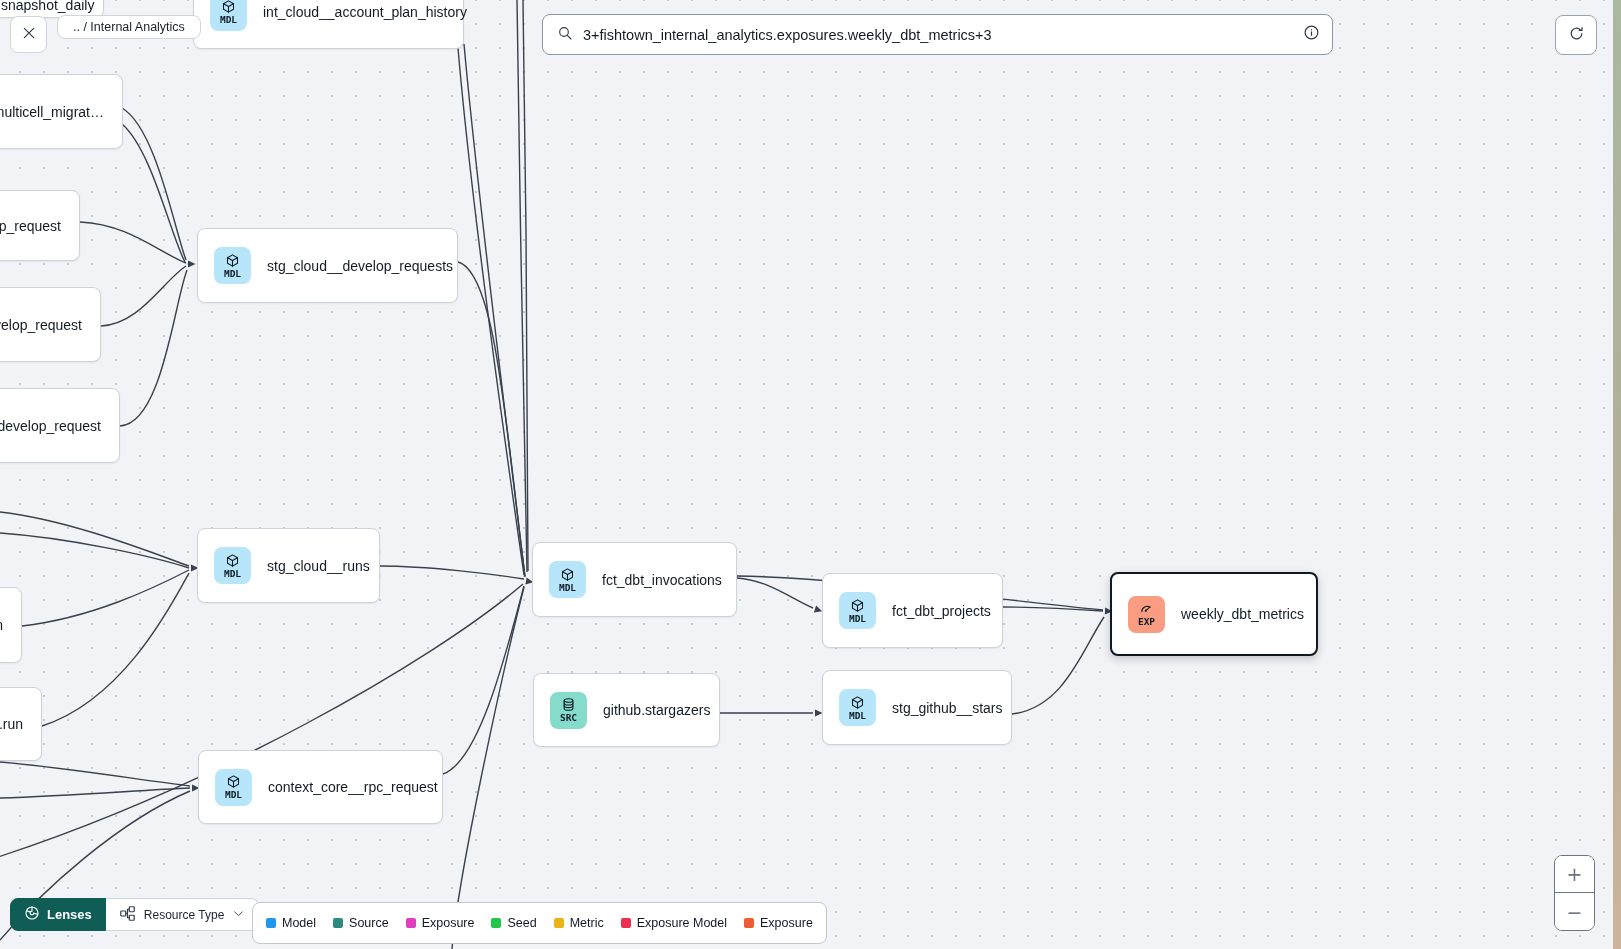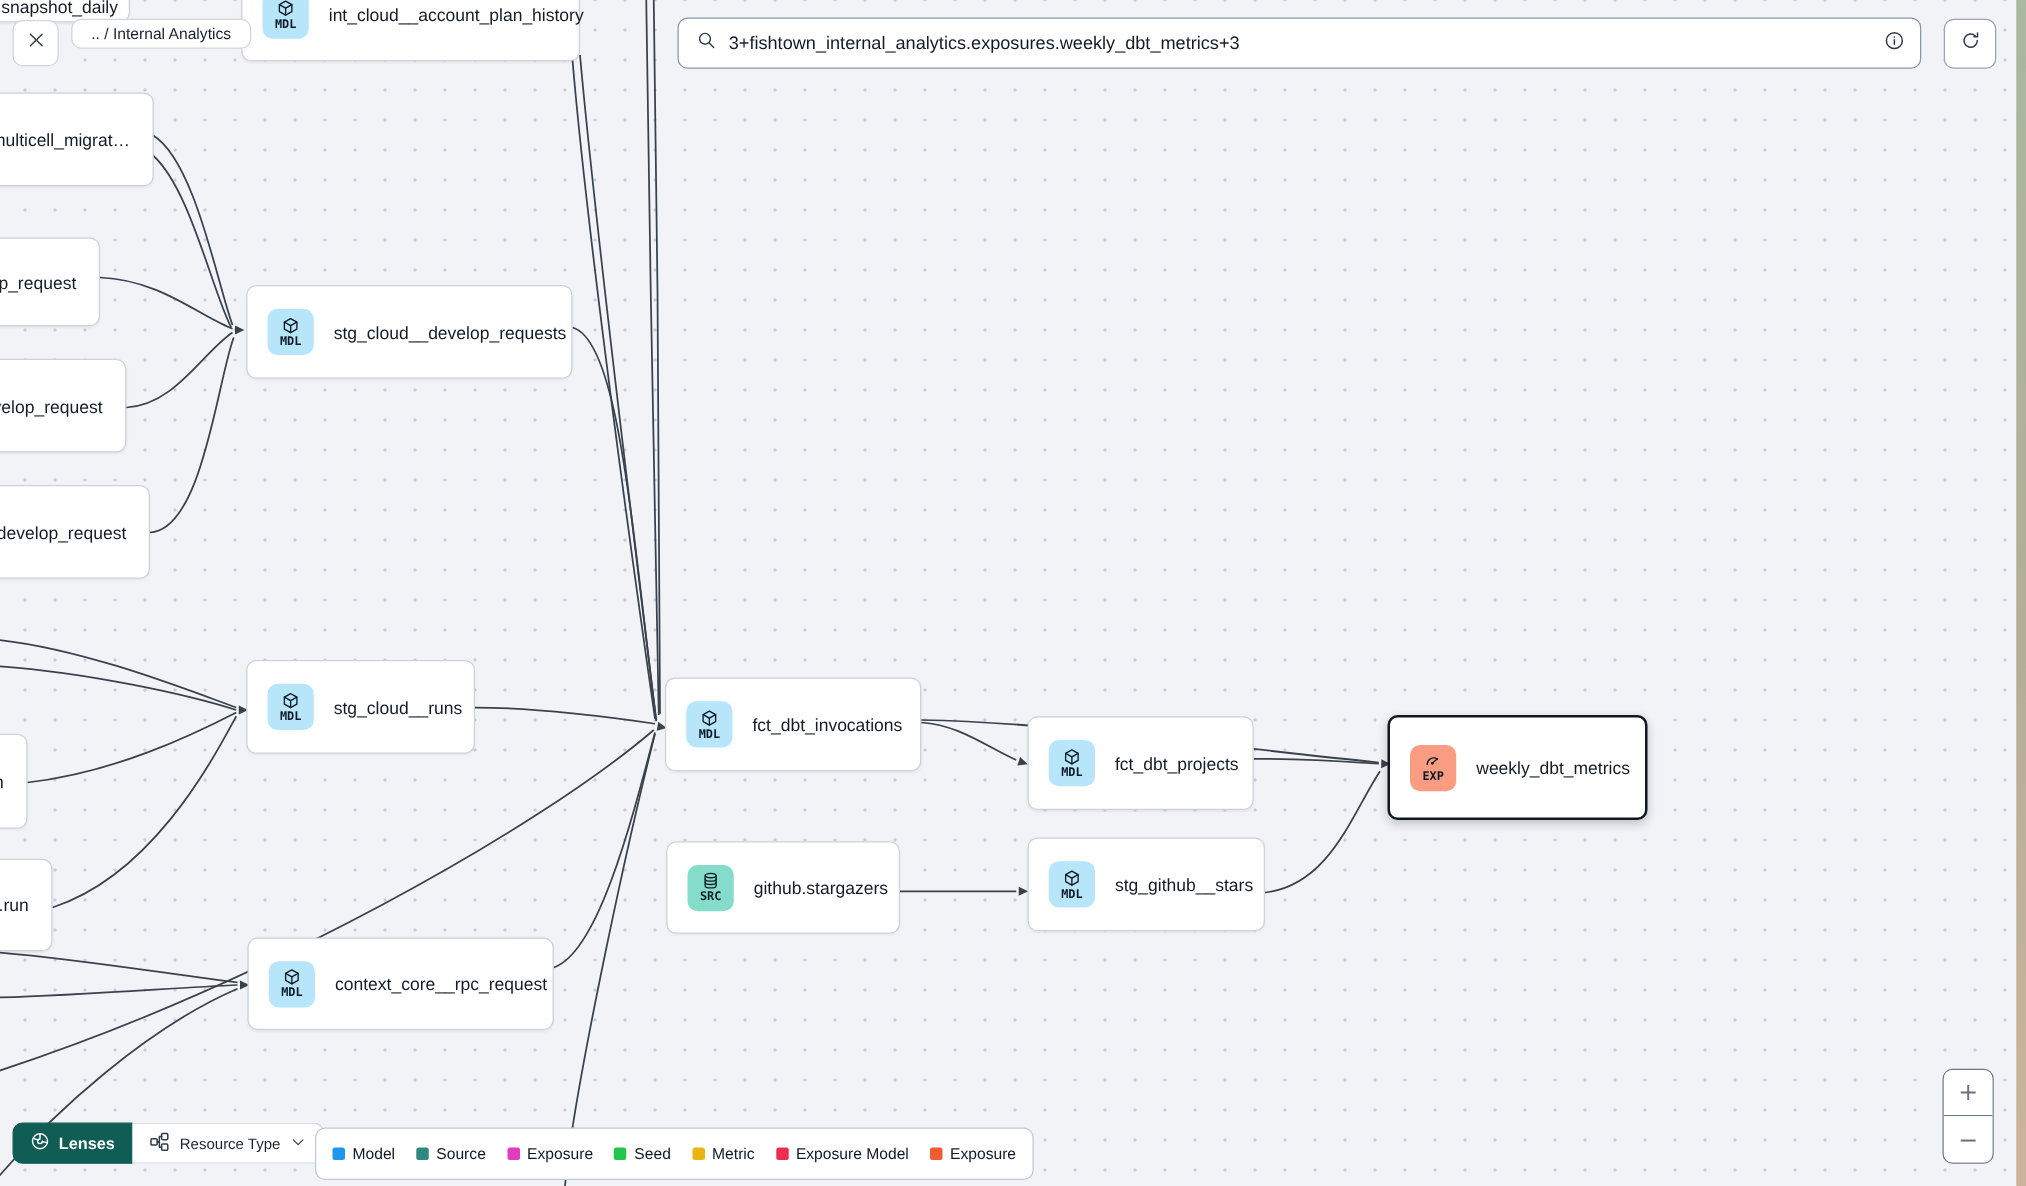--- a/index.html
+++ b/index.html
@@ -41,21 +41,21 @@
   
   .chip {
     position:absolute; z-index:5; background:#fff;
     border:1px solid #cfd5dd; border-radius:8px;
     display:flex; align-items:center; justify-content:center;
     color:#1a222c;
   }
   #close-btn   { left:10px;  top:16px; width:37px; height:37px; cursor:pointer; }
   #breadcrumb  { left:57px;  top:15px; height:24px; padding:0 15px; font-size:12.5px; }
   #search-wrap {
-    left:542px; top:14px; width:995px; height:41px;
+    left:542px; top:14px; width:791px; height:41px;
     border-color:#8b96a6; padding:0 12px 0 14px; justify-content:flex-start; gap:10px;
   }
   #search-input {
     flex:1; border:0; outline:0; background:transparent;
     font-size:14.5px; color:#131c26; font-family:"Liberation Sans", sans-serif;
   }
   #refresh-btn { left:1555px; top:15px; width:42px; height:40px; border-color:#9aa3b0; cursor:pointer; }
 
   
   #footer-group { position:absolute; left:10px; top:898px; height:33px; display:flex; z-index:6; }

